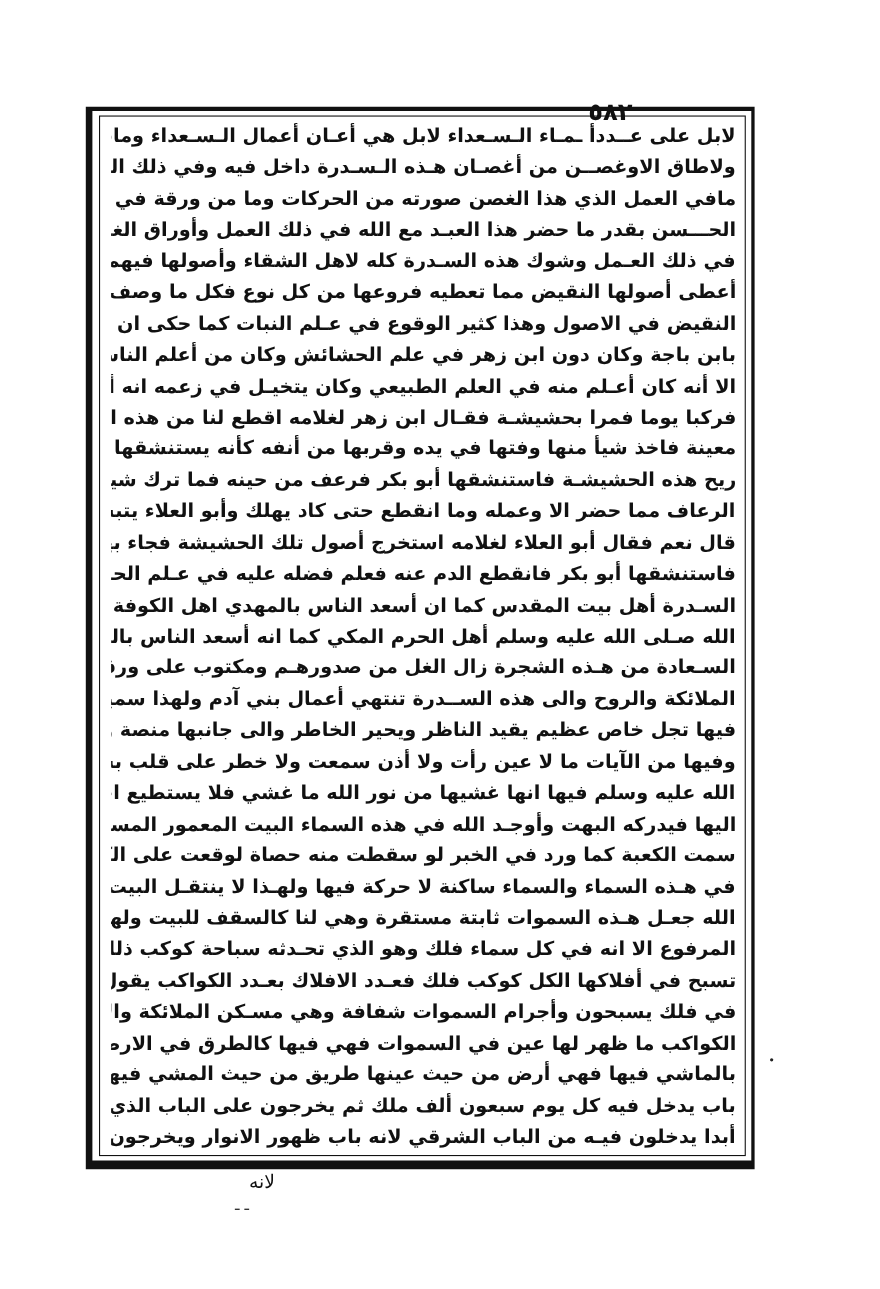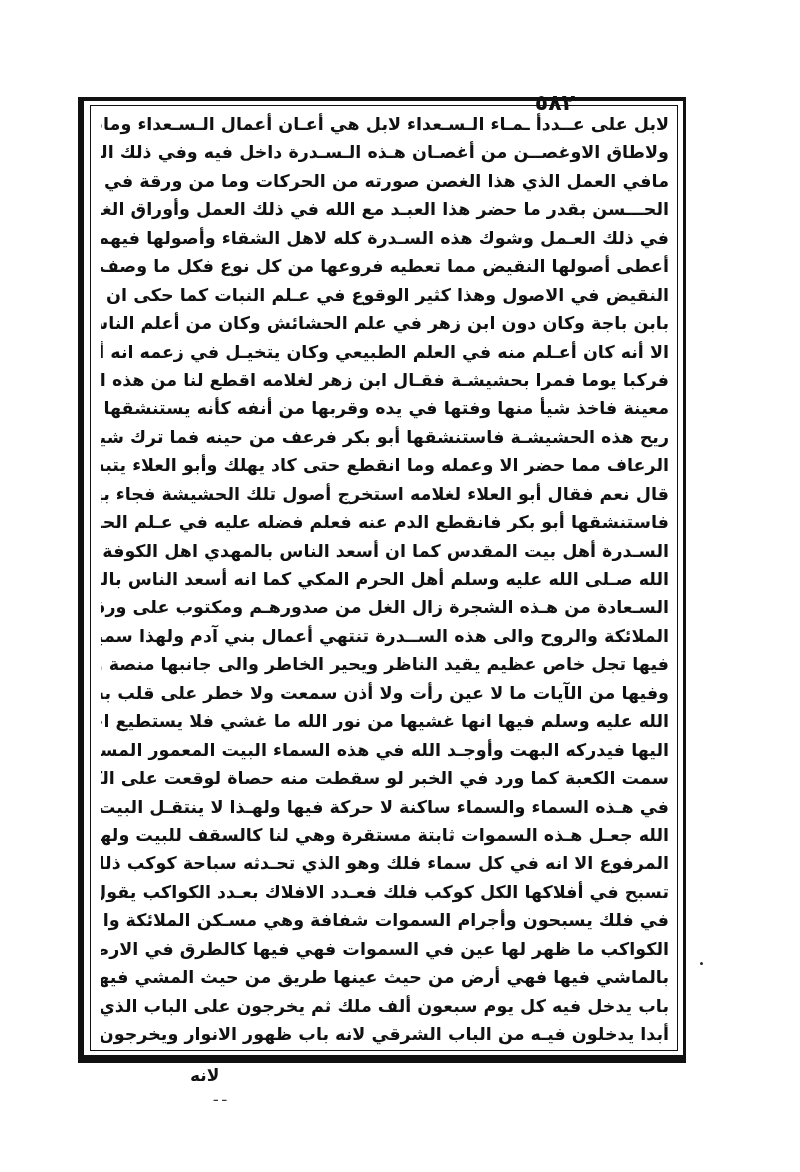--- a/index.html
+++ b/index.html
@@ -66,23 +66,23 @@
     text-align: justify;
     text-align-last: justify;
     direction: rtl;
     letter-spacing: -0.3px;
   }
   .catchword {
     position: absolute;
     top: 1065px;
     left: 190px;
     width: 60px;
-    text-align: left;
+    text-align: right;
     font-size: 17px;
-    font-weight: bold;
+    font-weight: normal;
     direction: rtl;
   }
   .catch-mark {
     position: absolute;
     top: 1088px;
     left: 205px;
     width: 30px;
     text-align: center;
     font-size: 14px;
     color: #333;

